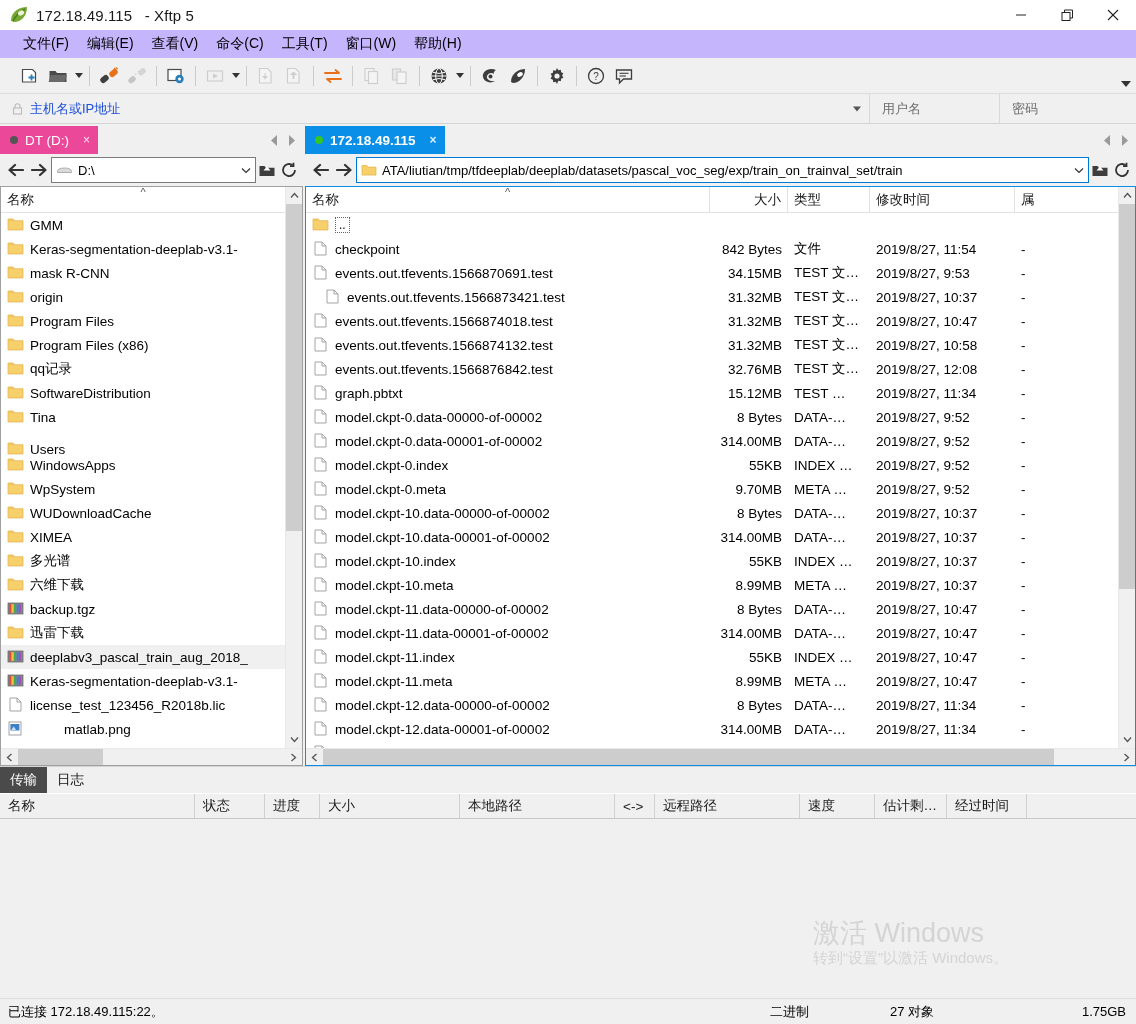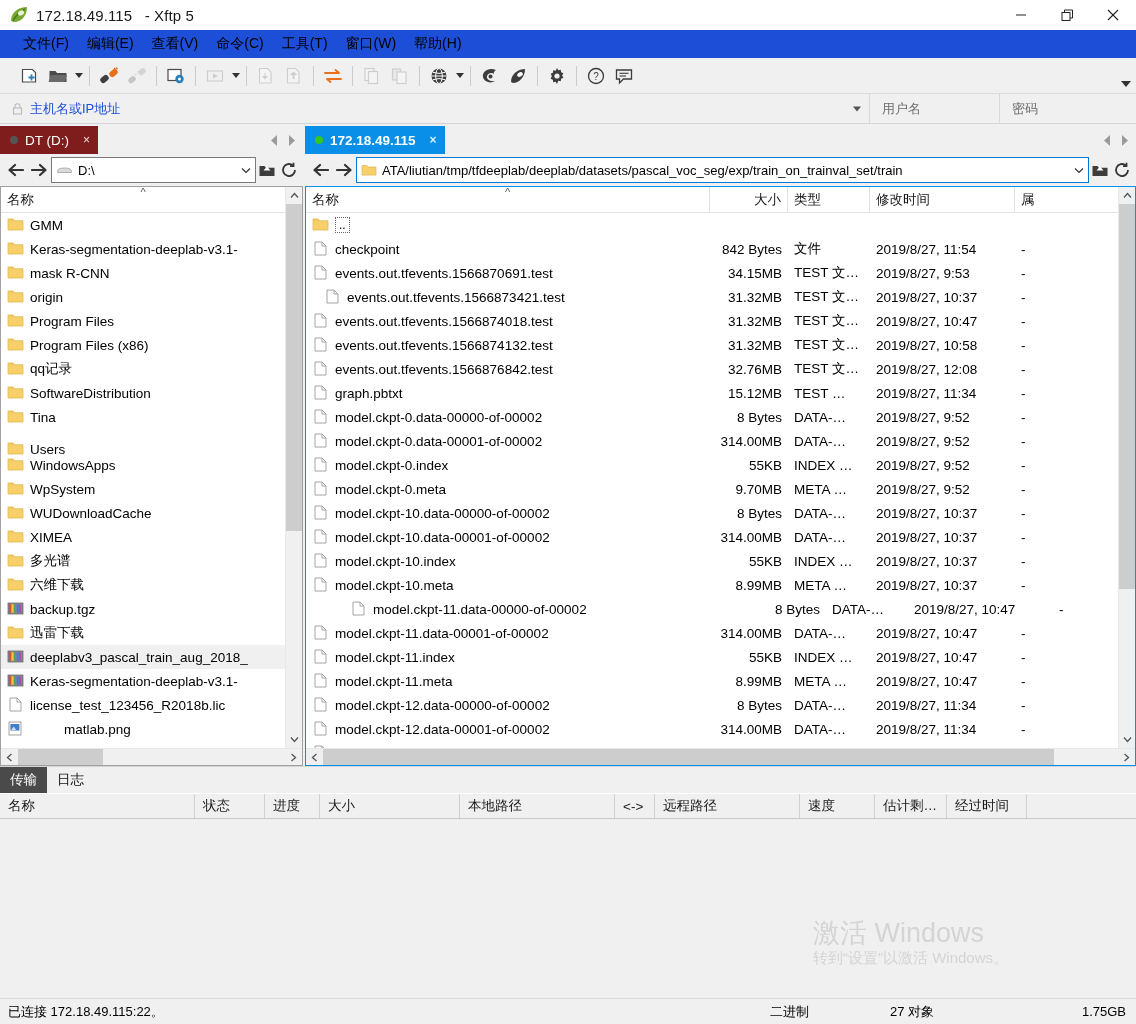--- a/index.html
+++ b/index.html
@@ -20,21 +20,21 @@
     flex:0 0 30px; position:relative;
   }
   .title-logo { width:22px; height:22px; margin-left:8px; margin-right:6px; position:relative; flex:0 0 auto;}
   .title-text { font-size:15px; color:#1a1a1a; letter-spacing:.1px; }
   .title-text .dash { padding:0 2px; }
   .winbtns { position:absolute; right:0; top:0; height:30px; display:flex; }
   .winbtn { width:46px; height:30px; display:flex; align-items:center; justify-content:center;
             color:#222; font-size:13px; }
 
   
-  .menubar { height:28px; background:#1d4ed8; display:flex; align-items:center; flex:0 0 28px;
+  .menubar { height:28px; background:#c4b5fd; display:flex; align-items:center; flex:0 0 28px;
              padding-left:14px; position:relative; }
   .menuitem { font-size:14px; padding:3px 9px; color:#000; white-space:nowrap; }
 
   
   .toolbar { height:36px; background:#f0f0f0; display:flex; align-items:center; flex:0 0 36px;
              padding-left:16px; position:relative; border-bottom:1px solid #dcdcdc;}
   .tb { width:28px; height:28px; display:flex; align-items:center; justify-content:center; position:relative;}
   .tb.dim { opacity:.32; }
   .tbsep { width:1px; height:20px; background:#cccccc; margin:0 5px; }
   .caret { width:0;height:0;border-left:4px solid transparent;border-right:4px solid transparent;
@@ -59,21 +59,21 @@
   .panes { flex:1 1 auto; display:flex; min-height:0; background:#f0f0f0; }
   .pane { display:flex; flex-direction:column; min-width:0; }
   .pane.left { width:303px; flex:0 0 303px; }
   .pane.right { flex:1 1 auto; }
   .panegap { width:2px; background:#f0f0f0; flex:0 0 2px;}
 
   
   .tabstrip { height:30px; display:flex; align-items:flex-end; flex:0 0 30px; background:#f0f0f0; position:relative;}
   .tab { height:28px; display:flex; align-items:center; padding:0 8px 0 10px; font-size:13.5px;
          position:relative; max-width:230px; }
-  .tab.inactive { background:#7f1d1d; color:#fff; }
+  .tab.inactive { background:#ec4899; color:#fff; }
   .tab.active { background:#0a8fe8; color:#fff; font-weight:bold; }
   .tab .dot { width:8px;height:8px;border-radius:50%;margin-right:7px; flex:0 0 auto;}
   .tab.inactive .dot{ background:#555;}
   .tab.active .dot{ background:#34c526;}
   .tab .label { white-space:nowrap; overflow:hidden; text-overflow:ellipsis; }
   .tab .x { margin-left:14px; font-size:12px; opacity:.85; }
   .tabnav { margin-left:auto; display:flex; align-items:center; height:28px; padding-right:4px; }
   .tabnav .arw { width:16px;height:20px;display:flex;align-items:center;justify-content:center;
                  color:#9a9a9a; font-size:12px; }
 
@@ -1028,21 +1028,21 @@
                       </svg>
                     </span>
                     <span class="nametxt">model.ckpt-10.meta</span>
                   </div>
                   <div class="cell num" style="flex: 0 0 78px;">8.99MB</div>
                   <div class="cell" style="flex: 0 0 82px;">META …</div>
                   <div class="cell" style="flex: 0 0 145px;">2019/8/27, 10:37</div>
                   <div class="cell" style="flex: 1 1 auto;">-</div>
                 </div>
                 <div class="row">
-                  <div class="cell name" style="flex: 0 0 404px; margin-left: 38px;">
+                  <div class="cell name" style="flex: 0 0 404px;">
                     <span class="fileico">
                       <svg width="17" height="15" viewBox="0 0 17 15">
                         <path d="M3 1h7l4 4v9H3z" fill="#ffffff" stroke="#9a9a9a" stroke-width=".9"></path>
                         <polyline points="10,1 10,5 14,5" fill="none" stroke="#9a9a9a" stroke-width=".9"></polyline>
                       </svg>
                     </span>
                     <span class="nametxt">model.ckpt-11.data-00000-of-00002</span>
                   </div>
                   <div class="cell num" style="flex: 0 0 78px;">8 Bytes</div>
                   <div class="cell" style="flex: 0 0 82px;">DATA-…</div>

